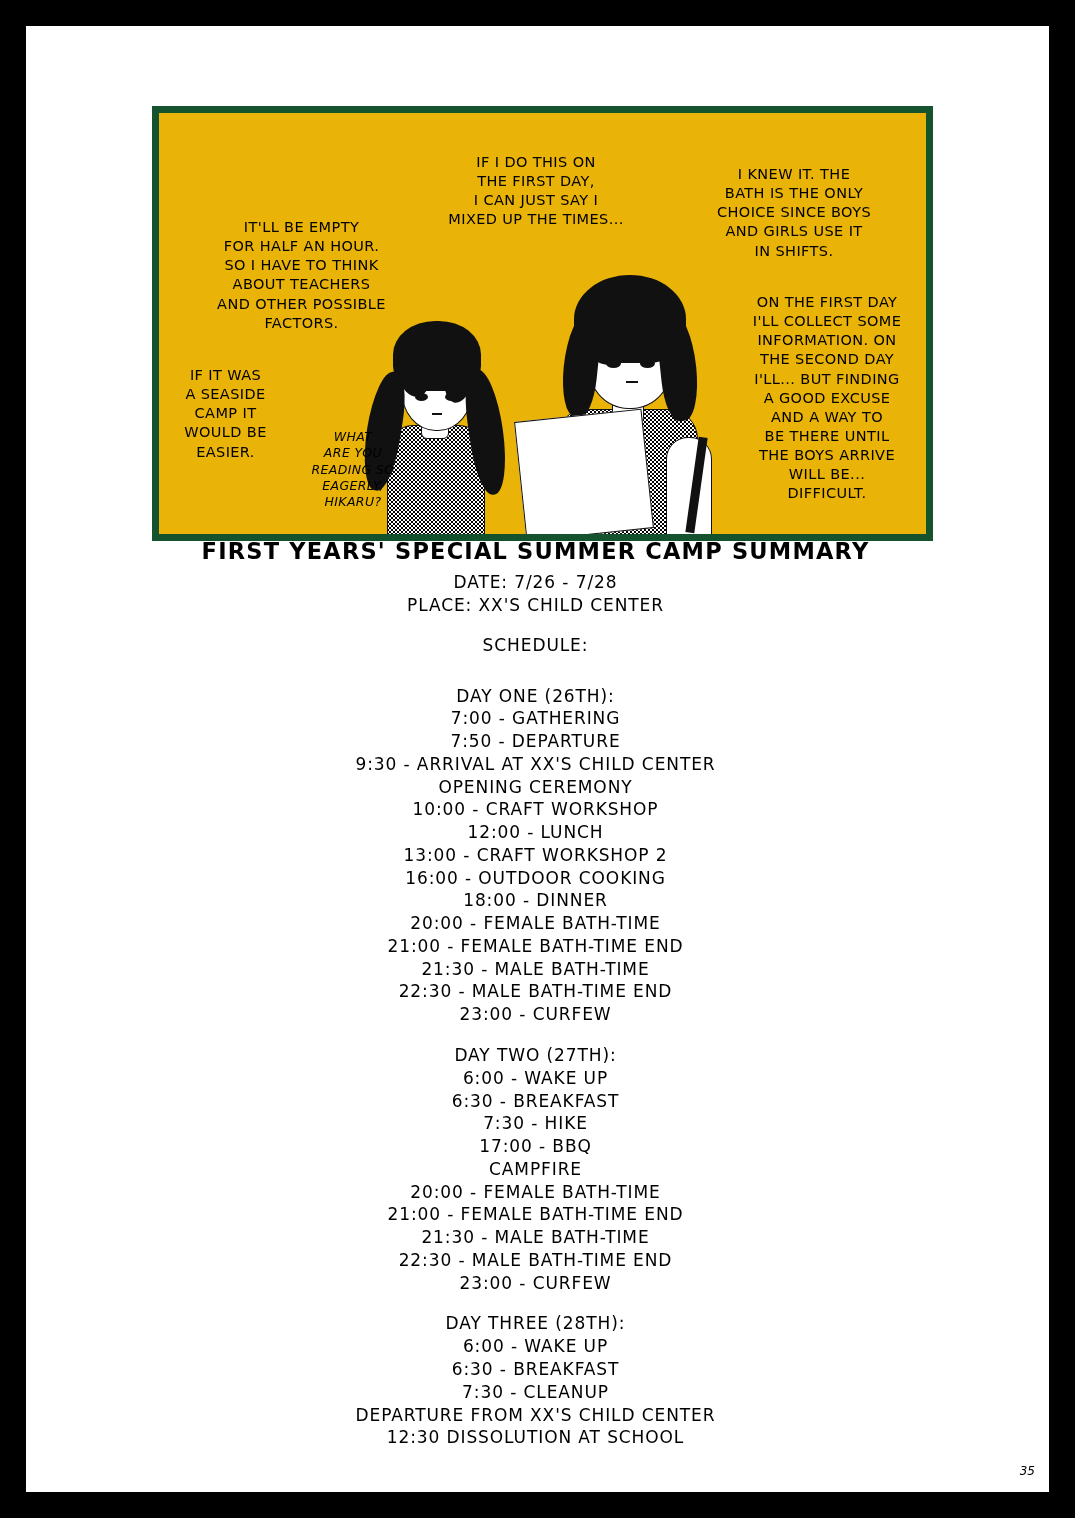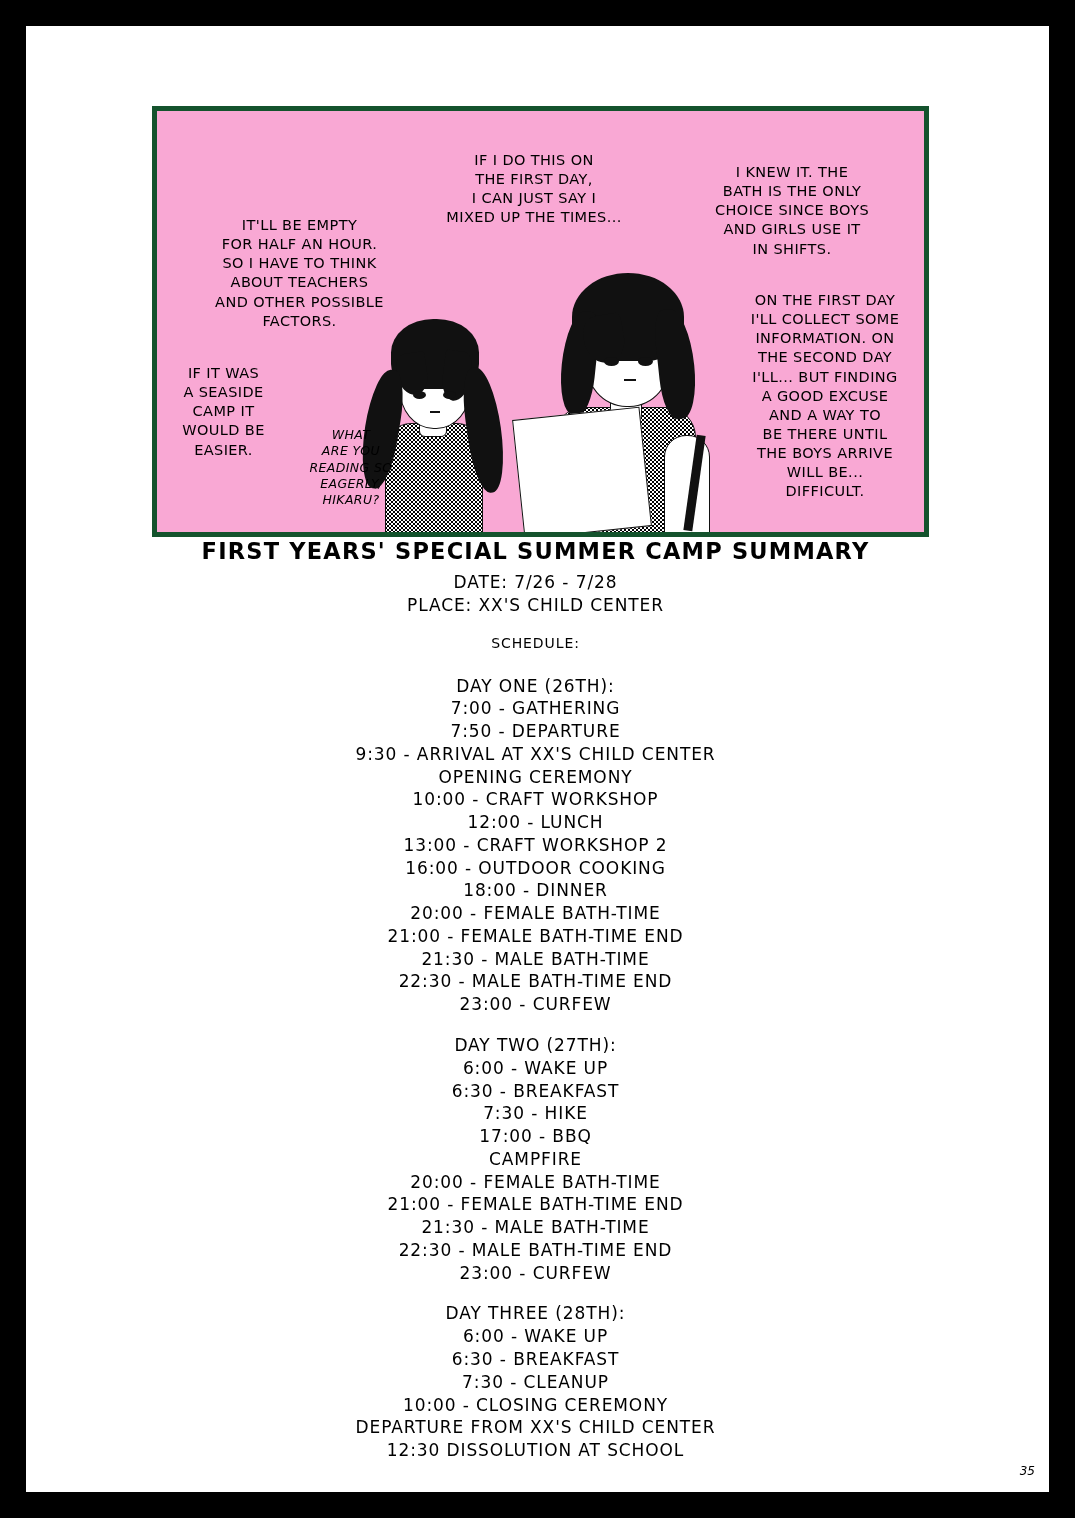--- a/index.html
+++ b/index.html
@@ -24,22 +24,22 @@
     overflow: hidden;
   }
 
   
   .panel {
     position: absolute;
     left: 126px;
     top: 80px;
     width: 767px;
     height: 421px;
-    border: 5px solid #14532d;
-    background: #f9a8d4;
+    border: 7px solid #14532d;
+    background: #eab308;
     overflow: hidden;
   }
   .panel-inner {
     position: absolute;
     inset: 0;
   }
 
   .bubble {
     position: absolute;
     text-align: center;
@@ -103,24 +103,24 @@
     font-weight: bold;
     letter-spacing: 1.2px;
     margin-bottom: 7px;
   }
   .doc-line {
     font-size: 17px;
     letter-spacing: 0.9px;
     line-height: 1.34;
   }
   .schedule-head {
-    font-size: 14px;
+    font-size: 17px;
     letter-spacing: 0.9px;
     margin-top: 18px;
-    margin-bottom: 24px;
+    margin-bottom: 30px;
   }
   .day-head {
     font-size: 17px;
     letter-spacing: 0.9px;
     line-height: 1.34;
   }
   .day-block { margin-bottom: 18px; }
 
   .page-number {
     position: absolute;
@@ -268,21 +268,20 @@
       <div class="doc-line">21:30 - MALE BATH-TIME</div>
       <div class="doc-line">22:30  - MALE BATH-TIME END</div>
       <div class="doc-line">23:00 - CURFEW</div>
     </div>
 
     <div class="day-block">
       <div class="day-head">DAY THREE (28TH):</div>
       <div class="doc-line">6:00 - WAKE UP</div>
       <div class="doc-line">6:30 - BREAKFAST</div>
       <div class="doc-line">7:30 - CLEANUP</div>
-      <div class="doc-line">10:00 - CLOSING CEREMONY</div>
       <div class="doc-line">DEPARTURE FROM XX'S CHILD CENTER</div>
       <div class="doc-line">12:30 DISSOLUTION AT SCHOOL</div>
     </div>
 
   </div>
 
   <div class="page-number">35</div>
 
 </div>
 

